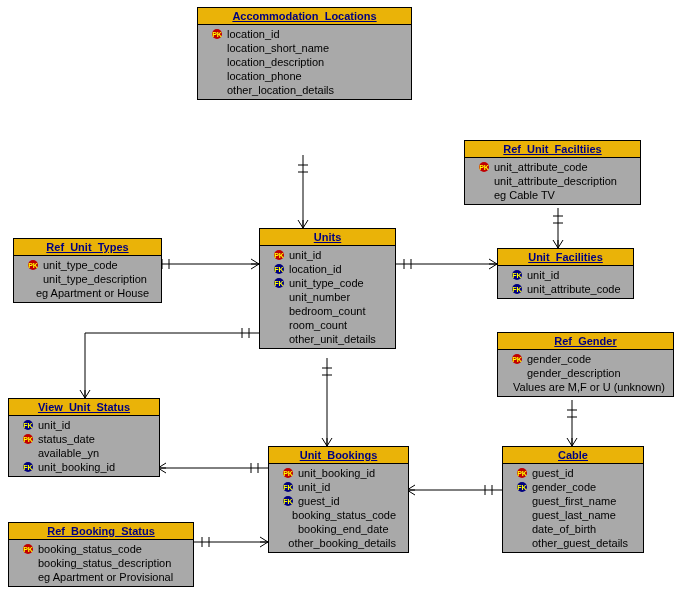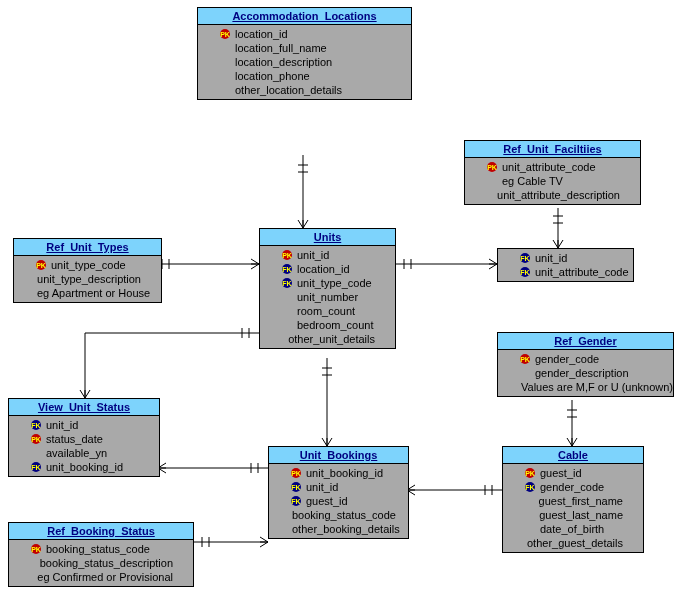--- a/index.html
+++ b/index.html
@@ -1,18 +1,18 @@
 <!DOCTYPE html>
 <html><head>
 <meta charset="utf-8">
 <style>
 body{margin:0;font-family:Arial,Helvetica,sans-serif;font-size:11px;background:#fff;width:674px;height:606px;position:relative}
 .ent{position:absolute;border:1px solid #000;background:#a9a9a9}
-.ent-title{background:#7dd3fc;color:#000080;font-weight:bold;text-align:center;padding:2px 4px;border-bottom:1px solid #000;text-decoration:underline}
-.ent-body{padding:2px 16px}
+.ent-title{background:#eab308;color:#000080;font-weight:bold;text-align:center;padding:2px 4px;border-bottom:1px solid #000;text-decoration:underline}
+.ent-body{padding:2px 8px}
 .row{display:flex;align-items:center;padding:1px 4px;gap:3px}
 .key{width:14px;height:12px;display:inline-flex;align-items:center;justify-content:center}
 .key svg{width:14px;height:10px}
 .attr{color:#000;white-space:nowrap}
 svg.lines{position:absolute;top:0;left:0;width:674px;height:606px;pointer-events:none}
 </style>
 </head>
 <body>
 
 <svg class="lines">
@@ -96,21 +96,21 @@
         <span class="key">
           <svg viewBox="0 0 14 10">
             <circle cx="7" cy="5" r="5" fill="#c00000"></circle>
             <text x="7" y="8" font-size="7" text-anchor="middle" fill="#ff0" font-weight="bold">PK</text>
           </svg>
         </span>
         <span class="attr">location_id</span>
       </div>
       <div class="row">
         <span class="key"></span>
-        <span class="attr">location_full_name</span>
+        <span class="attr">location_short_name</span>
       </div>
       <div class="row">
         <span class="key"></span>
         <span class="attr">location_description</span>
       </div>
       <div class="row">
         <span class="key"></span>
         <span class="attr">location_phone</span>
       </div>
       <div class="row">
@@ -127,25 +127,25 @@
         <span class="key">
           <svg viewBox="0 0 14 10">
             <circle cx="7" cy="5" r="5" fill="#c00000"></circle>
             <text x="7" y="8" font-size="7" text-anchor="middle" fill="#ff0" font-weight="bold">PK</text>
           </svg>
         </span>
         <span class="attr">unit_attribute_code</span>
       </div>
       <div class="row">
         <span class="key"></span>
+        <span class="attr">unit_attribute_description</span>
+      </div>
+      <div class="row">
+        <span class="key"></span>
         <span class="attr">eg Cable TV</span>
-      </div>
-      <div class="row">
-        <span class="key"></span>
-        <span class="attr">unit_attribute_description</span>
       </div>
     </div>
 </div>
 
 <div class="ent" id="e-rut" style="left:13px;top:238px;width:147px">
   <div class="ent-title">Ref_Unit_Types</div>
   <div class="ent-body">
       <div class="row">
         <span class="key">
           <svg viewBox="0 0 14 10">
@@ -195,34 +195,35 @@
           </svg>
         </span>
         <span class="attr">unit_type_code</span>
       </div>
       <div class="row">
         <span class="key"></span>
         <span class="attr">unit_number</span>
       </div>
       <div class="row">
         <span class="key"></span>
+        <span class="attr">bedroom_count</span>
+      </div>
+      <div class="row">
+        <span class="key"></span>
         <span class="attr">room_count</span>
       </div>
       <div class="row">
         <span class="key"></span>
-        <span class="attr">bedroom_count</span>
-      </div>
-      <div class="row">
-        <span class="key"></span>
         <span class="attr">other_unit_details</span>
       </div>
     </div>
 </div>
 
 <div class="ent" id="e-uf" style="left:497px;top:248px;width:135px">
+  <div class="ent-title">Unit_Facilities</div>
   <div class="ent-body">
       <div class="row">
         <span class="key">
           <svg viewBox="0 0 14 10">
             <circle cx="7" cy="5" r="5" fill="#000080"></circle>
             <text x="7" y="8" font-size="7" text-anchor="middle" fill="#ff0" font-weight="bold">FK</text>
           </svg>
         </span>
         <span class="attr">unit_id</span>
       </div>
@@ -327,20 +328,24 @@
           </svg>
         </span>
         <span class="attr">guest_id</span>
       </div>
       <div class="row">
         <span class="key"></span>
         <span class="attr">booking_status_code</span>
       </div>
       <div class="row">
         <span class="key"></span>
+        <span class="attr">booking_end_date</span>
+      </div>
+      <div class="row">
+        <span class="key"></span>
         <span class="attr">other_booking_details</span>
       </div>
     </div>
 </div>
 
 <div class="ent" id="e-g" style="left:502px;top:446px;width:140px">
   <div class="ent-title">Cable</div>
   <div class="ent-body">
       <div class="row">
         <span class="key">
@@ -390,16 +395,16 @@
           </svg>
         </span>
         <span class="attr">booking_status_code</span>
       </div>
       <div class="row">
         <span class="key"></span>
         <span class="attr">booking_status_description</span>
       </div>
       <div class="row">
         <span class="key"></span>
-        <span class="attr">eg Confirmed or Provisional</span>
+        <span class="attr">eg Apartment or Provisional</span>
       </div>
     </div>
 </div>
 
 </body></html>

